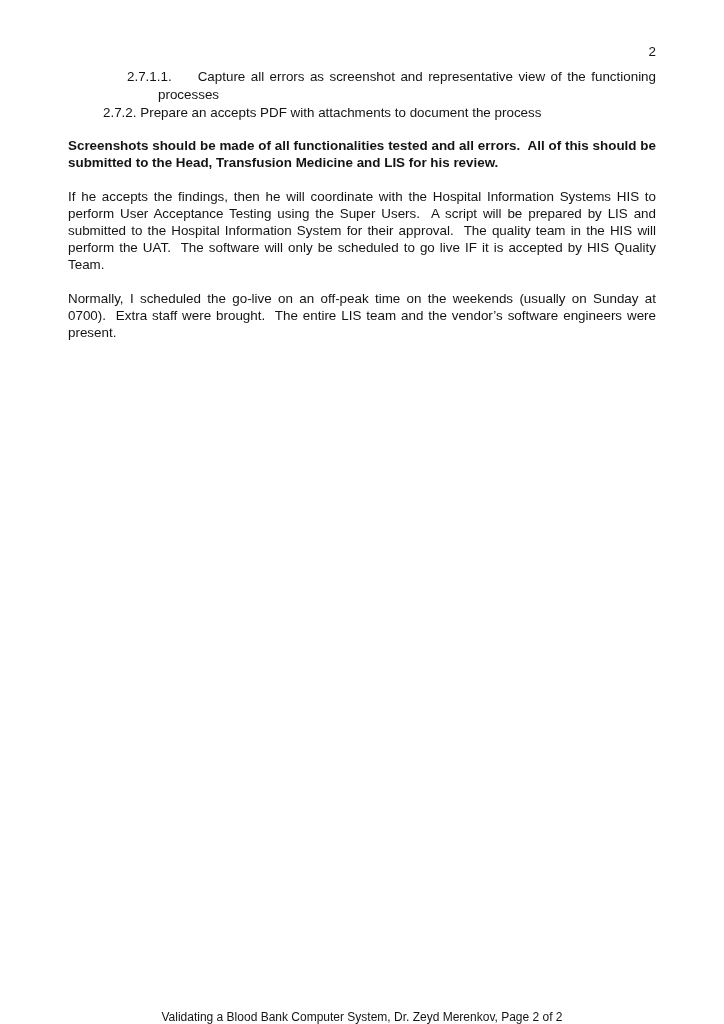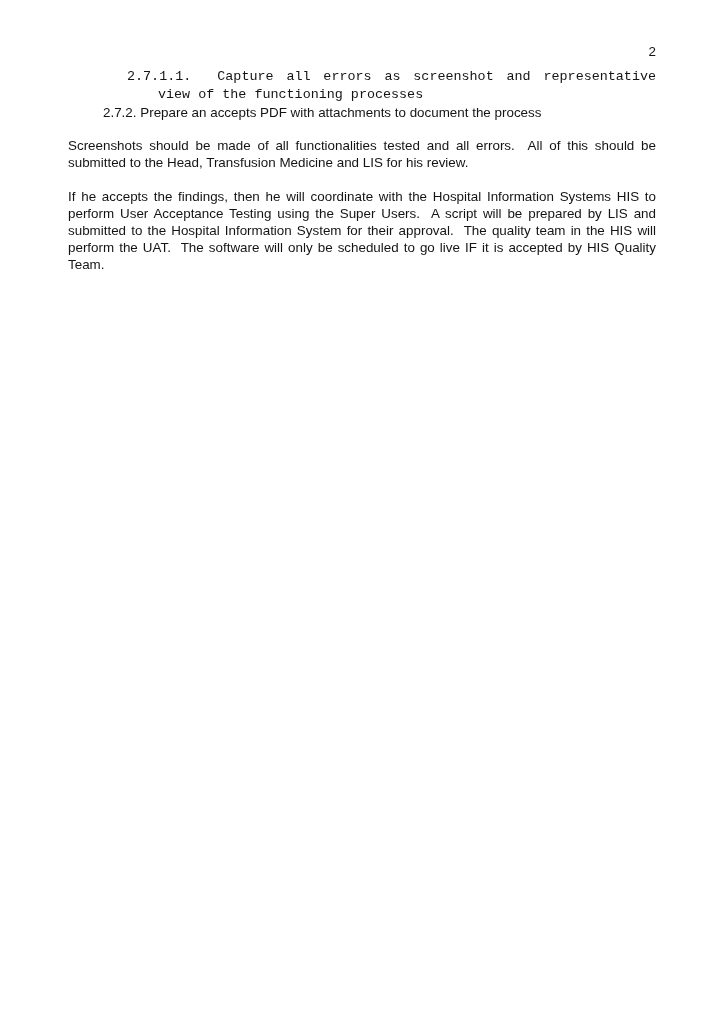--- a/index.html
+++ b/index.html
@@ -31,38 +31,38 @@
   }
   .outline-item {
     font-size: 13.4px;
     line-height: 18px;
   }
   .outline-item.level-4 {
     margin-top: 8px;
     margin-left: 90px;
     text-indent: -31px;
     text-align: justify;
-    font-family: Liberation Mono, monospace;
   }
   .outline-item.level-3 {
     margin-left: 35px;
   }
   .tab {
     display: inline-block;
     width: 26px;
   }
   .para {
     margin: 0 0 17px 0;
     font-size: 13.4px;
     line-height: 17px;
     text-align: justify;
     white-space: pre-wrap;
   }
   .para.first {
     margin-top: 15px;
+    font-weight: bold;
   }
   .page-footer {
     position: absolute;
     left: 0;
     right: 0;
     top: 967px;
     text-align: center;
     font-size: 12px;
     line-height: 14px;
   }
@@ -75,15 +75,17 @@
   <div class="page-number">2</div>
 
   <div class="outline-item level-4"><span class="num">2.7.1.1.</span><span class="tab"></span><span class="itm-text">Capture all errors as screenshot and representative view of the functioning processes</span></div>
 
   <div class="outline-item level-3"><span class="num">2.7.2.</span> <span class="itm-text">Prepare an accepts PDF with attachments to document the process</span></div>
 
   <p class="para first">Screenshots should be made of all functionalities tested and all errors.  All of this should be submitted to the Head, Transfusion Medicine and LIS for his review.</p>
 
   <p class="para">If he accepts the findings, then he will coordinate with the Hospital Information Systems HIS to perform User Acceptance Testing using the Super Users.  A script will be prepared by LIS and submitted to the Hospital Information System for their approval.  The quality team in the HIS will perform the UAT.  The software will only be scheduled to go live IF it is accepted by HIS Quality Team.</p>
 
+  <p class="para">Normally, I scheduled the go-live on an off-peak time on the weekends (usually on Sunday at 0700).  Extra staff were brought.  The entire LIS team and the vendor’s software engineers were present.</p>
 
+  <div class="page-footer">Validating a Blood Bank Computer System, Dr. Zeyd Merenkov, Page 2 of 2</div>
 
 </div>
 
 </body></html>

